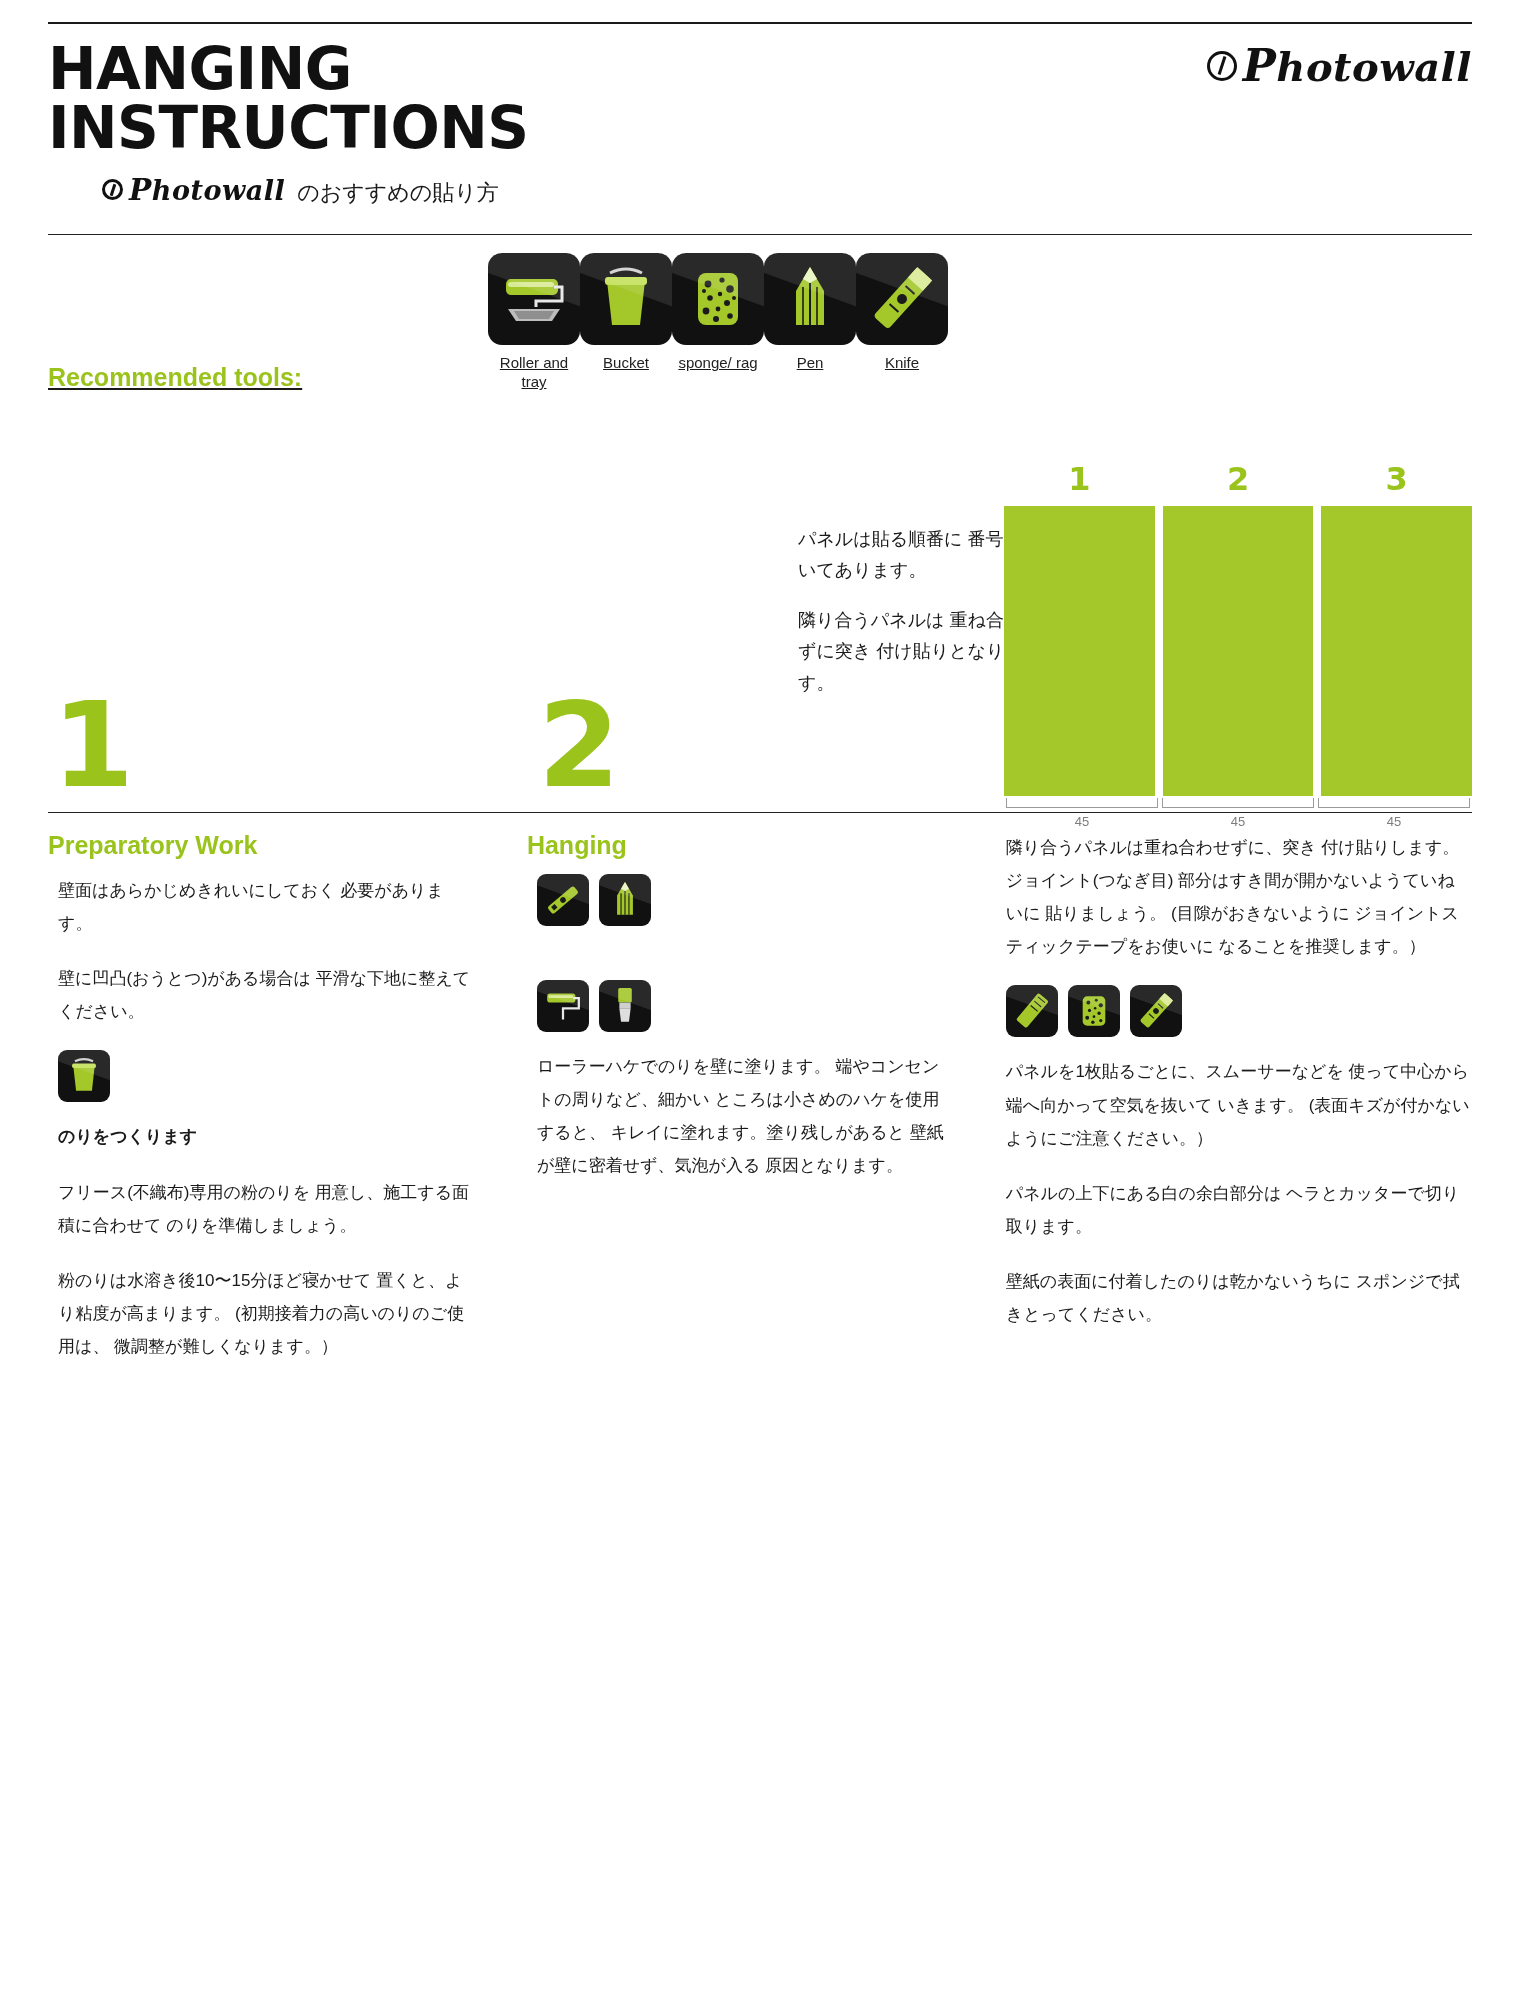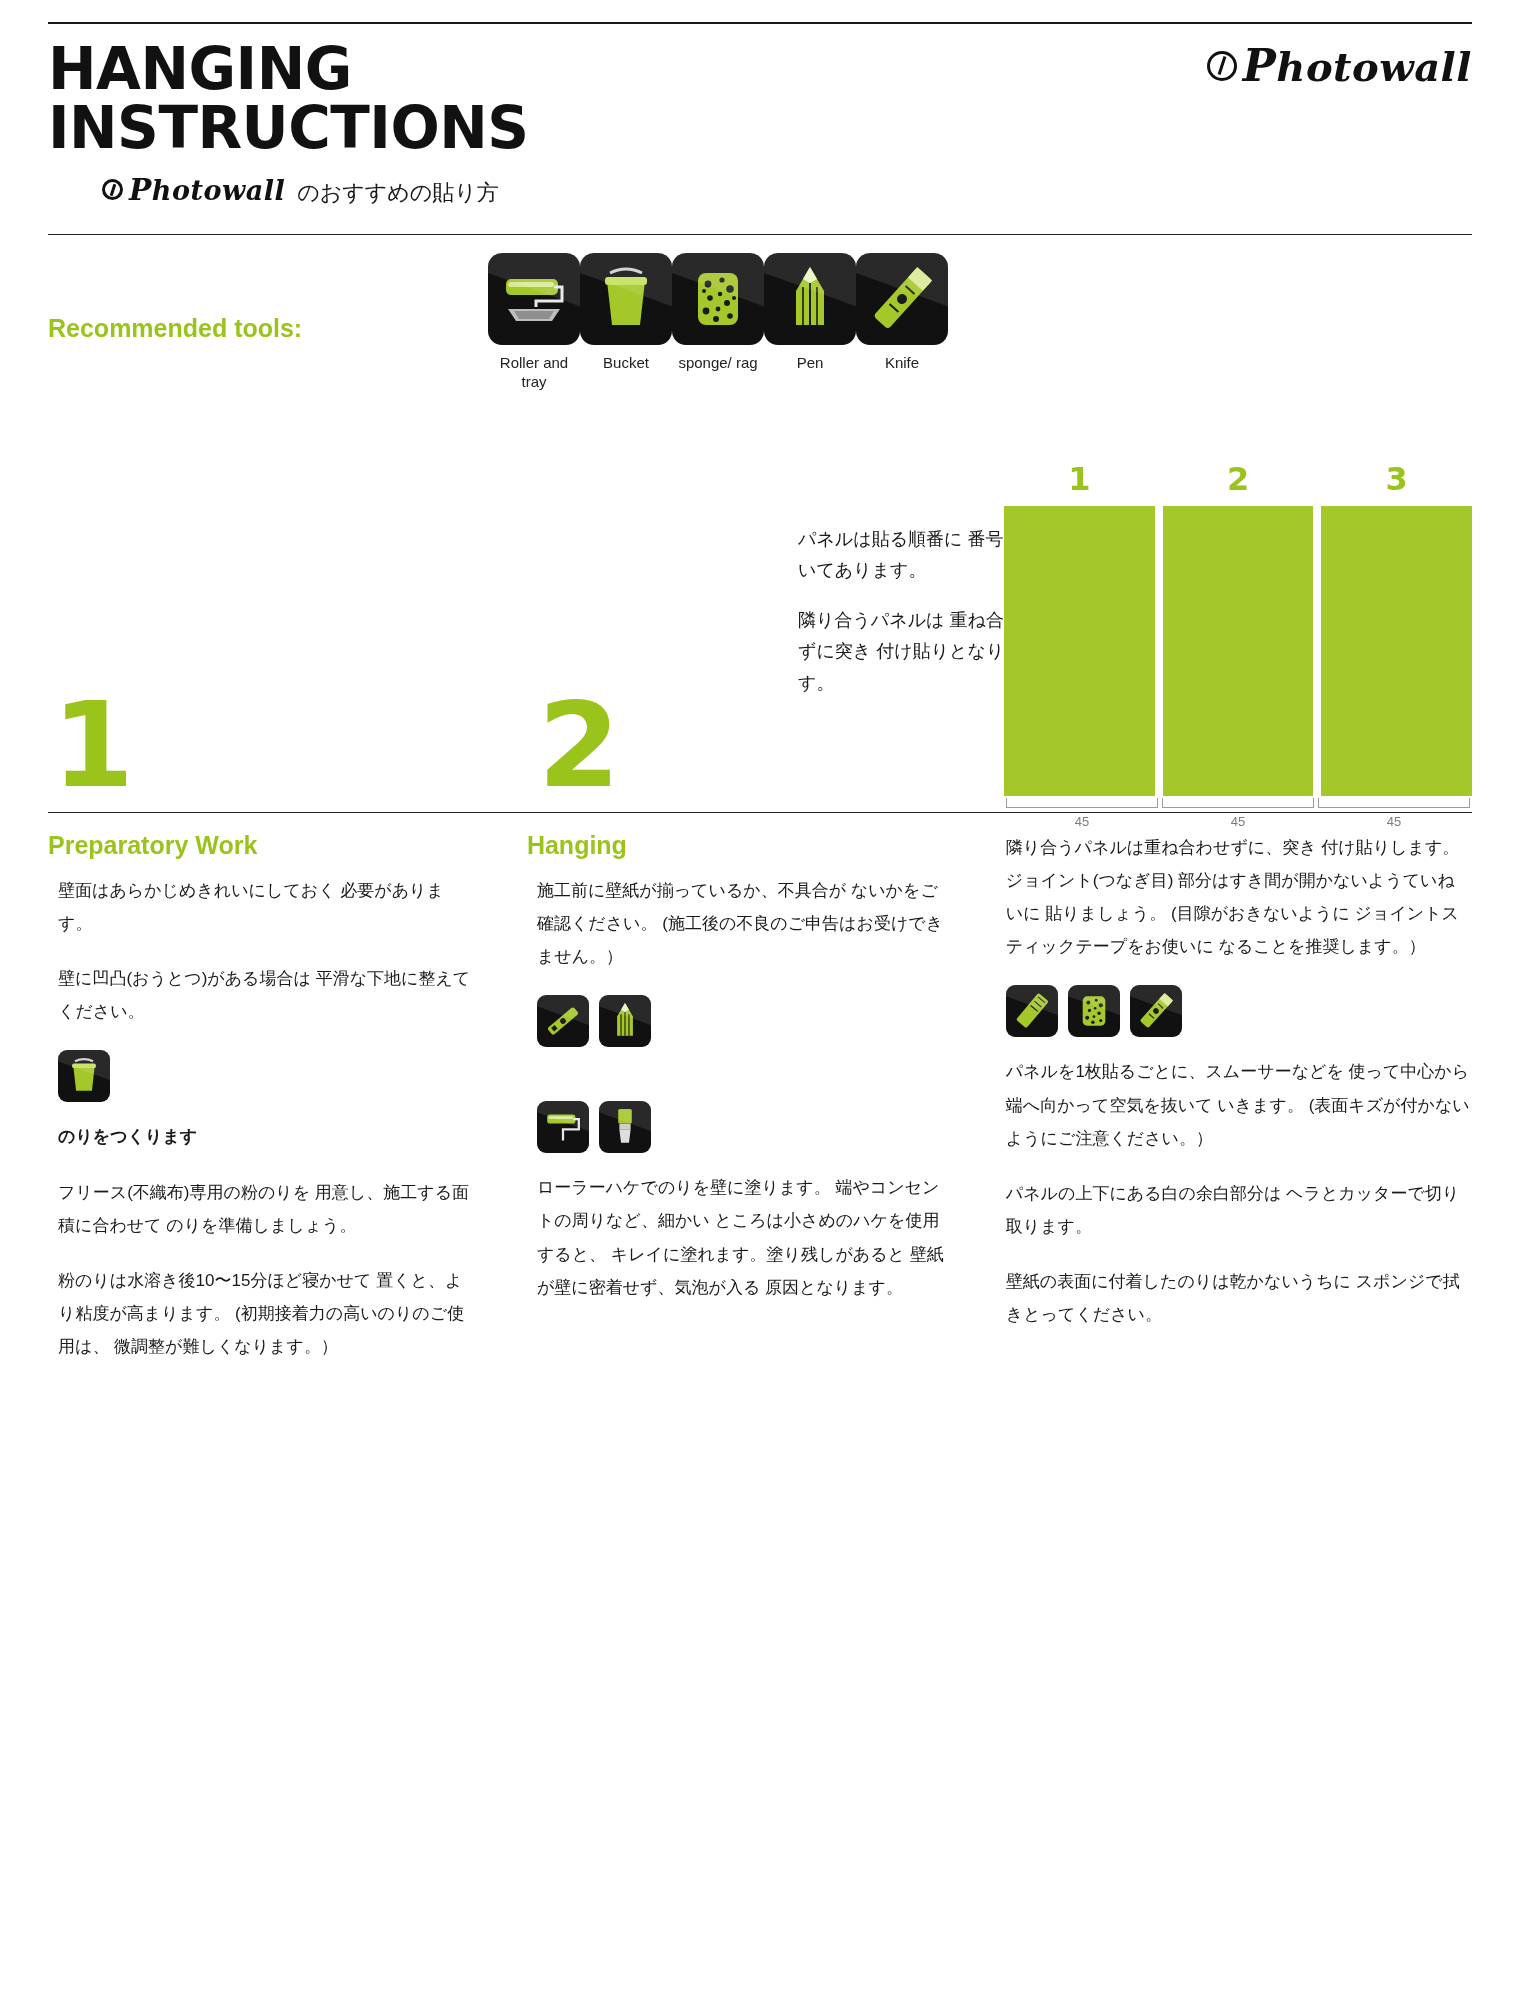--- a/index.html
+++ b/index.html
@@ -88,22 +88,23 @@
   .logo-text { letter-spacing: 0.5px; }
   .logo-text::first-letter { font-size: 1.1em; }
 
   
   .rule {
     border-top: 1.5px solid #222;
     margin-top: 26px;
   }
   .tools-row {
     display: flex;
-    align-items: center;
+    align-items: flex-end;
     padding-top: 18px;
+    text-decoration: underline;
   }
   .tools-label {
     color: #9ac31c;
     font-weight: 700;
     font-size: 25px;
     width: 440px;
     padding-top: 12px;
   }
   .tools {
     display: flex;
@@ -396,21 +397,20 @@
           </svg>
         </div>
       </div>
       <p class="indent bold">のりをつくります</p>
       <p class="indent">フリース(不織布)専用の粉のりを 用意し、施工する面積に合わせて のりを準備しましょう。</p>
       <p class="indent">粉のりは水溶き後10〜15分ほど寝かせて 置くと、より粘度が高まります。 (初期接着力の高いのりのご使用は、 微調整が難しくなります。）</p>
     </div>
 
     <div class="col">
       <h2 class="col-head">Hanging</h2>
-      <p class="indent">施工前に壁紙が揃っているか、不具合が ないかをご確認ください。 (施工後の不良のご申告はお受けできません。）</p>
       <div class="icon-row indent">
         <div class="tile small">
           <svg width="52" height="52" viewBox="0 0 92 92">
             <g transform="rotate(-40 46 46)">
               <rect x="16" y="38" width="60" height="16" rx="4" fill="#a4c72a"></rect>
               <circle cx="46" cy="46" r="5" fill="#1b1b1b"></circle>
               <rect x="22" y="42" width="8" height="8" fill="#1b1b1b"></rect>
             </g>
           </svg>
         </div>

